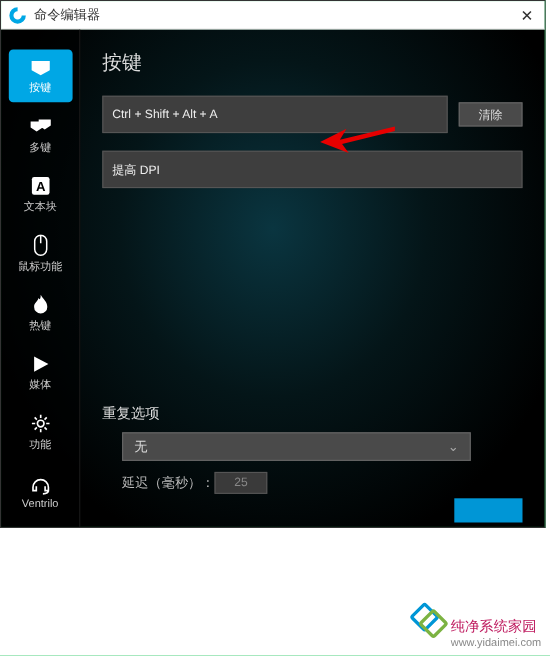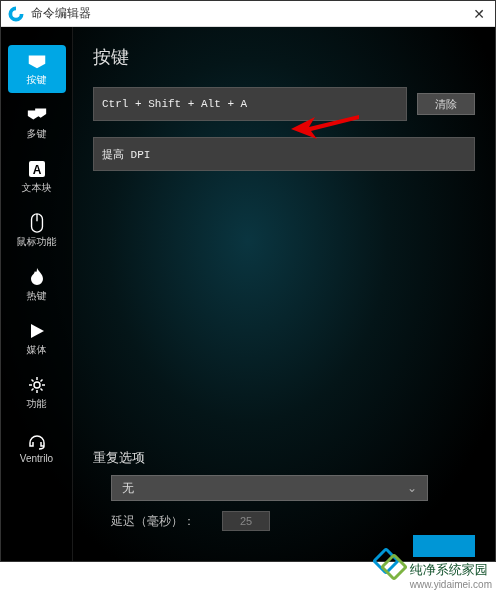--- a/index.html
+++ b/index.html
@@ -1,48 +1,48 @@
 <!DOCTYPE html>
 <html><head>
 <meta charset="utf-8">
 <style>
 * { margin: 0; padding: 0; box-sizing: border-box; font-family: 'Microsoft YaHei', Arial, sans-serif; }
 body { width: 500px; height: 596px; background: #fff; position: relative; overflow: hidden; }
-.window { width: 496px; height: 562px; background: #22c55e; border: 1px solid #333; position: relative; }
+.window { width: 496px; height: 480px; background: #22c55e; border: 1px solid #333; position: relative; }
 .titlebar { height: 26px; background: #fff; display: flex; align-items: center; padding: 0 6px; border-bottom: 1px solid #ddd; }
 .logo { width: 18px; height: 18px; margin-right: 6px; }
 .logo svg { width: 100%; height: 100%; }
 .title-text { font-size: 12px; color: #333; flex: 1; }
 .close-x { font-size: 14px; color: #333; cursor: pointer; padding: 0 4px; }
 .body-area { position: absolute; top: 26px; left: 0; right: 0; bottom: 0; background: radial-gradient(ellipse at center 40%, #0a3540 0%, #041518 40%, #000 80%); display: flex; }
 .sidebar { width: 72px; background: rgba(0,0,0,0.6); display: flex; flex-direction: column; align-items: center; padding-top: 18px; gap: 6px; border-right: 1px solid #1a1a1a; }
 .sidebar-item { width: 58px; height: 48px; display: flex; flex-direction: column; align-items: center; justify-content: center; cursor: pointer; border-radius: 4px; gap: 2px; }
 .sidebar-item.active { background: #00a7e5; }
 .sidebar-icon { width: 22px; height: 20px; display: flex; align-items: center; justify-content: center; color: #fff; }
 .sidebar-label { font-size: 10px; color: #ccc; text-align: center; }
 .sidebar-item.active .sidebar-label { color: #fff; }
 .main { flex: 1; padding: 18px 20px 0 20px; position: relative; }
 .page-title { font-size: 18px; color: #ddd; margin-bottom: 18px; }
 .field-label { font-size: 12px; color: #ccc; margin-bottom: 6px; }
 .input-row { display: flex; gap: 10px; margin-bottom: 16px; align-items: center; }
-.text-input { flex: 1; height: 24px; background: #3e3e3e; border: 1px solid #555; color: #eee; font-size: 11px; padding: 16px 8px; font-family: Liberation Mono, monospace; }
+.text-input { flex: 1; height: 24px; background: #3e3e3e; border: 1px solid #555; color: #eee; font-size: 11px; padding: 16px 8px; }
 .text-input.wide { width: 100%; }
 .btn-clear { width: 58px; height: 22px; background: #4a4a4a; border: 1px solid #666; color: #ddd; font-size: 11px; cursor: pointer; text-align: center; }
 .name-row { margin-bottom: 16px; }
 .arrow { position: absolute; top: 80px; left: 218px; pointer-events: none; }
 .bottom-section { position: absolute; bottom: 30px; left: 20px; right: 20px; }
 .repeat-title { font-size: 13px; font-weight: normal; color: #ddd; margin-bottom: 8px; }
 .dropdown { width: 317px; height: 26px; background: #4a4a4a; border: 1px solid #666; color: #ddd; font-size: 12px; padding: 0 10px; display: flex; align-items: center; justify-content: space-between; margin-left: 18px; margin-bottom: 10px; cursor: pointer; }
 .dropdown-chevron { font-size: 12px; color: #aaa; }
-.delay-row { display: flex; align-items: center; gap: 27px; margin-left: 18px; }
+.delay-row { display: flex; align-items: center; gap: 0; margin-left: 18px; }
 .delay-label { font-size: 12px; color: #bbb; }
 .delay-input { width: 48px; height: 20px; background: #3a3a3a; border: 1px solid #555; color: #888; font-size: 11px; text-align: center; }
 .blue-btn { position: absolute; bottom: 4px; right: 20px; width: 62px; height: 22px; background: #0096d6; border: none; }
 .watermark { position: absolute; right: 8px; bottom: 6px; display: flex; align-items: center; gap: 6px; }
-.wm-text { font-size: 13px; color: #14532d; margin-top: 28px; }
+.wm-text { font-size: 13px; color: #be185d; margin-top: 28px; }
 .wm-url { font-size: 10px; color: #888; }
 .wm-icon { width: 30px; height: 30px; position: relative; }
 .wm-icon::before, .wm-icon::after { content:""; position:absolute; width:14px; height:14px; border:3px solid; border-radius:3px; transform: rotate(45deg); }
 .wm-icon::before { border-color:#0096d6; top:4px; left:2px; }
 .wm-icon::after { border-color:#7cb342; top:10px; left:10px; }
 </style>
 </head>
 <body>
 
 <div class="window">

